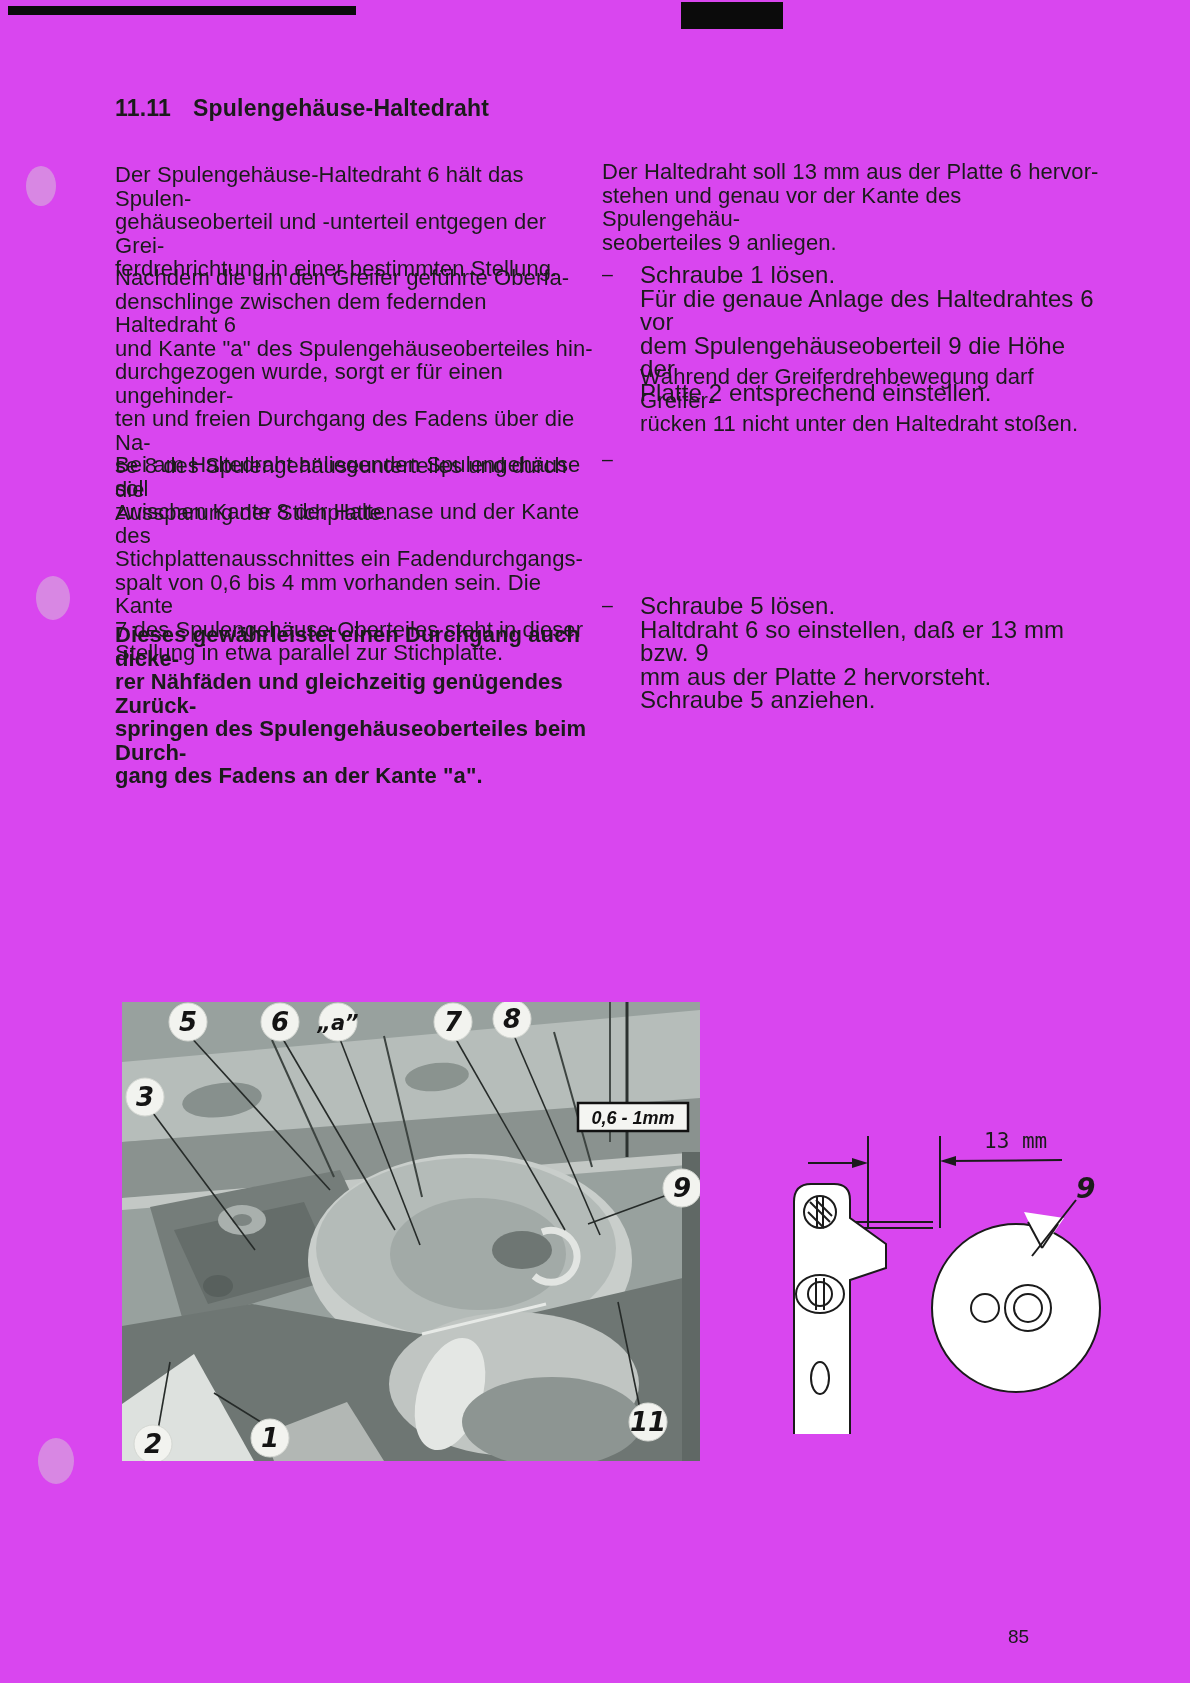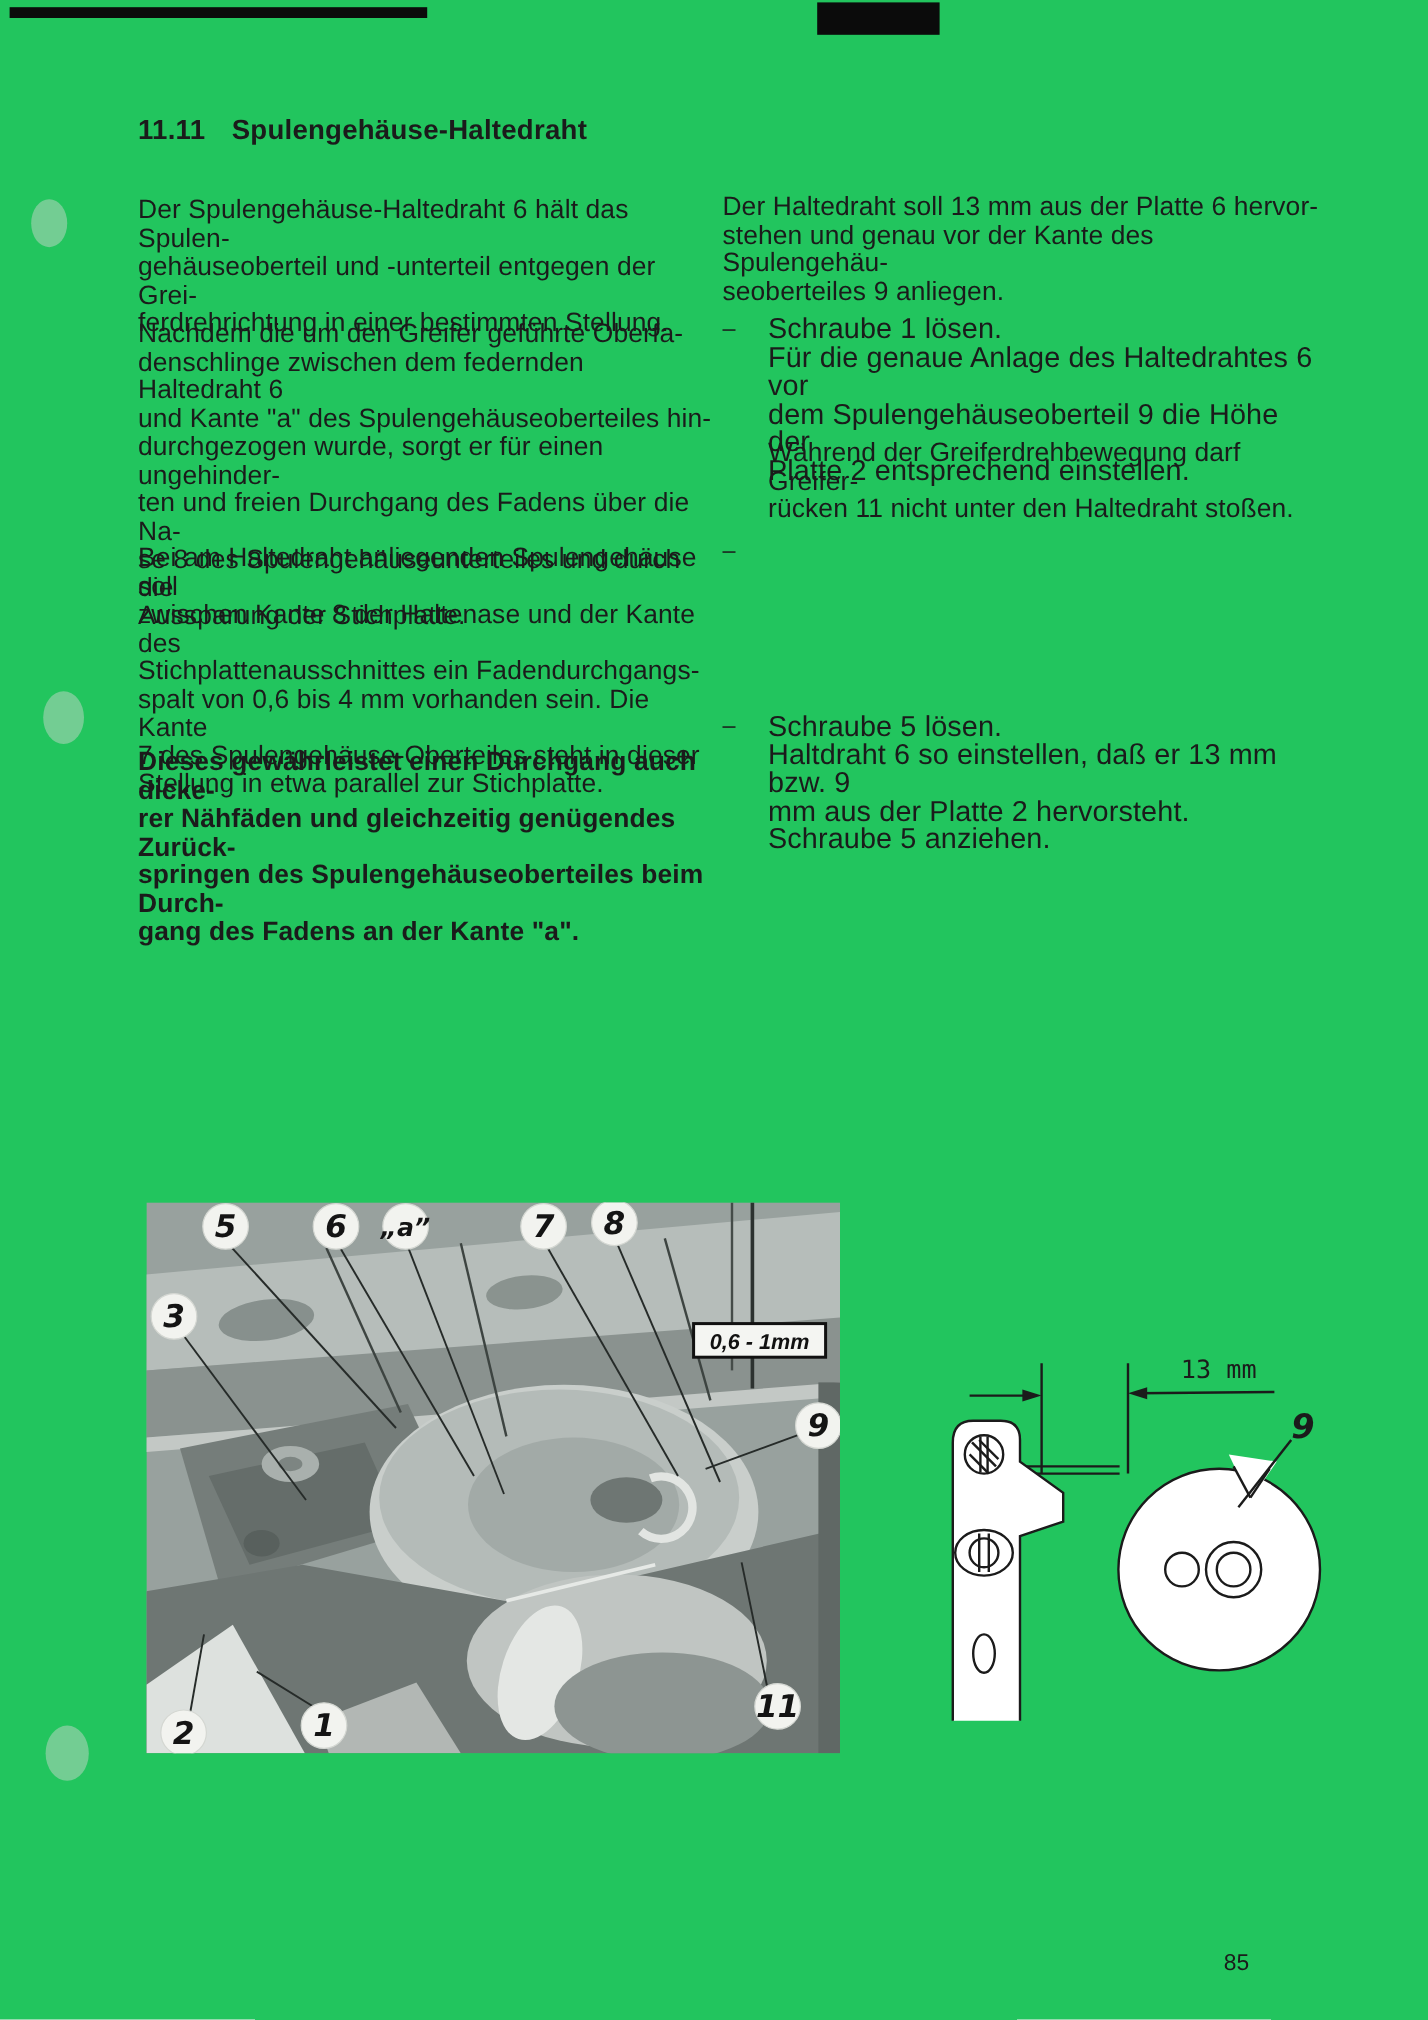--- a/index.html
+++ b/index.html
@@ -1,38 +1,38 @@
 <!DOCTYPE html>
 <html><head>
 <meta charset="utf-8">
 <style>
   html,body { margin:0; padding:0; background:#e8e8e8; }
   #page {
     position:relative; width:1190px; height:1683px; margin:0 auto;
-    background:#22c55e; overflow:hidden;
+    background:#d946ef; overflow:hidden;
     font-family:"Liberation Sans", sans-serif; color:#1b1b1b;
   }
   .scan-bar { position:absolute; background:#0b0b0b; }
   .smudge { position:absolute; border-radius:50%; background:#d8d8d4; opacity:.45; }
 
   .title-row { position:absolute; left:115px; top:95px; display:flex; gap:22px;
                font-size:23px; font-weight:bold; letter-spacing:.2px; }
 
   .para { position:absolute; font-size:22px; line-height:23.5px;
           white-space:pre-line; letter-spacing:.1px; }
 
   .bullet { position:absolute; display:flex; }
   .bullet .dash { width:38px; flex:0 0 38px; font-size:19.5px; line-height:23.5px; }
   .bullet .btext { font-size:24px; line-height:23.5px; white-space:pre-line; letter-spacing:.1px; }
 
   .figure { position:absolute; }
   svg text { user-select:none; }
 
-  .page-number { position:absolute; left:986px; top:1626px; width:55px;
-                 text-align:right; font-size:19px; }
+  .page-number { position:absolute; left:1008px; top:1626px; width:55px;
+                 text-align:left; font-size:19px; }
 </style>
 </head>
 <body>
 
 <div id="page">
 
   <div class="scan-bar" style="left:8px; top:6px; width:348px; height:9px;"></div>
   <div class="scan-bar" style="left:681px; top:2px; width:102px; height:27px;"></div>
   <div class="smudge" style="left:26px; top:166px; width:30px; height:40px;"></div>
   <div class="smudge" style="left:36px; top:576px; width:34px; height:44px;"></div>

